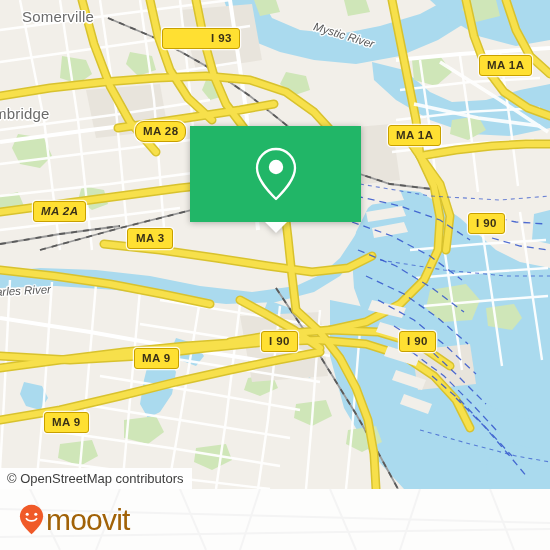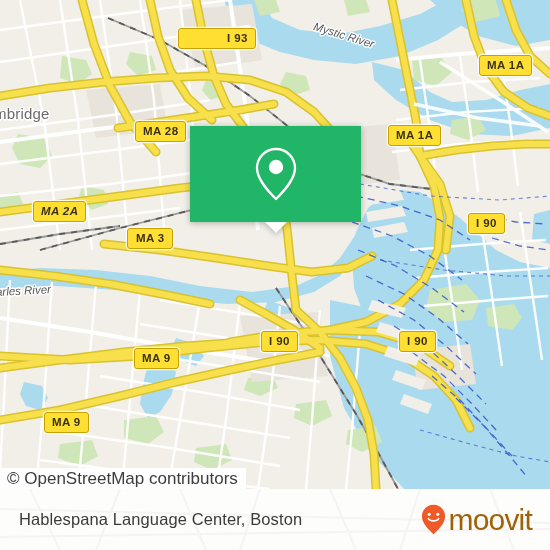--- a/index.html
+++ b/index.html
@@ -115,21 +115,21 @@
     left: 0;
     top: 468px;
     height: 21px;
     background: rgba(255,255,255,0.93);
     display: flex;
     align-items: center;
     padding: 0 8px 0 7px;
     z-index: 30;
   }
   .attribution span {
-    font-size: 17px;
+    font-size: 13px;
     color: #3d3d3d;
     white-space: nowrap;
   }
 
   
   .footer {
     position: absolute;
     left: 0;
     top: 489px;
     width: 550px;
@@ -411,28 +411,29 @@
           <path d="M420,430 L470,444 L516,456 L550,462"></path>
         </g>
 
         <g stroke="#ffffff" stroke-width="3.5" fill="none" opacity="0.9">
           <path d="M440,62 L500,100 L548,132"></path>
           <path d="M414,104 L478,118 L540,126"></path>
         </g>
       </g>
     </svg>
 
+    <div class="map-label" style="left:22px; top:8px;">Somerville</div>
     <div class="map-label" style="left:-6px; top:105px;">mbridge</div>
 
     <div class="water-label" style="left:314px; top:20px; transform:rotate(17deg); transform-origin:0 50%;">Mystic River</div>
     <div class="water-label" style="left:-4px; top:286px; transform:rotate(-3deg); transform-origin:0 50%;">arles River</div>
 
-    <div class="shield" style="left:178px; top:28px;padding-left:48px;">I 93</div>
+    <div class="shield" style="left:162px; top:28px;padding-left:48px;">I 93</div>
     <div class="shield" style="left:479px; top:55px;">MA 1A</div>
-    <div class="shield" style="left:135px; top:121px;">MA 28</div>
+    <div class="shield" style="left:135px; top:121px;border-radius:9px;">MA 28</div>
     <div class="shield" style="left:388px; top:125px;">MA 1A</div>
     <div class="shield" style="left:33px; top:201px;font-style:italic;">MA 2A</div>
     <div class="shield" style="left:127px; top:228px;padding-left:8px;">MA 3</div>
     <div class="shield" style="left:468px; top:213px;">I 90</div>
     <div class="shield" style="left:261px; top:331px;">I 90</div>
     <div class="shield" style="left:399px; top:331px;">I 90</div>
     <div class="shield" style="left:134px; top:348px;">MA 9</div>
     <div class="shield" style="left:44px; top:412px;">MA 9</div>
 
     <div class="popup">
@@ -459,21 +460,20 @@
         <path d="M180,0 L206,61"></path>
         <path d="M260,0 L240,61"></path>
         <path d="M330,0 L356,61"></path>
         <path d="M420,0 L400,61"></path>
         <path d="M490,0 L514,61"></path>
         <path d="M0,20 L550,34"></path>
         <path d="M0,48 L550,40"></path>
       </g>
     </svg>
 
-    <div class="footer-title">Hablespana Language Center, Boston</div>
 
     <div class="brand">
       <svg class="brand-pin" viewBox="0 0 25 31" xmlns="http://www.w3.org/2000/svg">
         <path d="M12.5 0.8 C6 0.8 0.9 5.9 0.9 12.3 C0.9 19.6 8.4 26.6 12.5 30.2
                  C16.6 26.6 24.1 19.6 24.1 12.3 C24.1 5.9 19 0.8 12.5 0.8 Z" fill="#f05a28"></path>
         <circle cx="8.2" cy="10.2" r="1.55" fill="#ffffff"></circle>
         <circle cx="16.8" cy="10.2" r="1.55" fill="#ffffff"></circle>
         <path d="M7.4 14.6 C9.4 17.6 15.6 17.6 17.6 14.6" stroke="#ffffff" stroke-width="1.7" fill="none" stroke-linecap="round"></path>
       </svg>
       <span class="brand-word">moovit</span>

